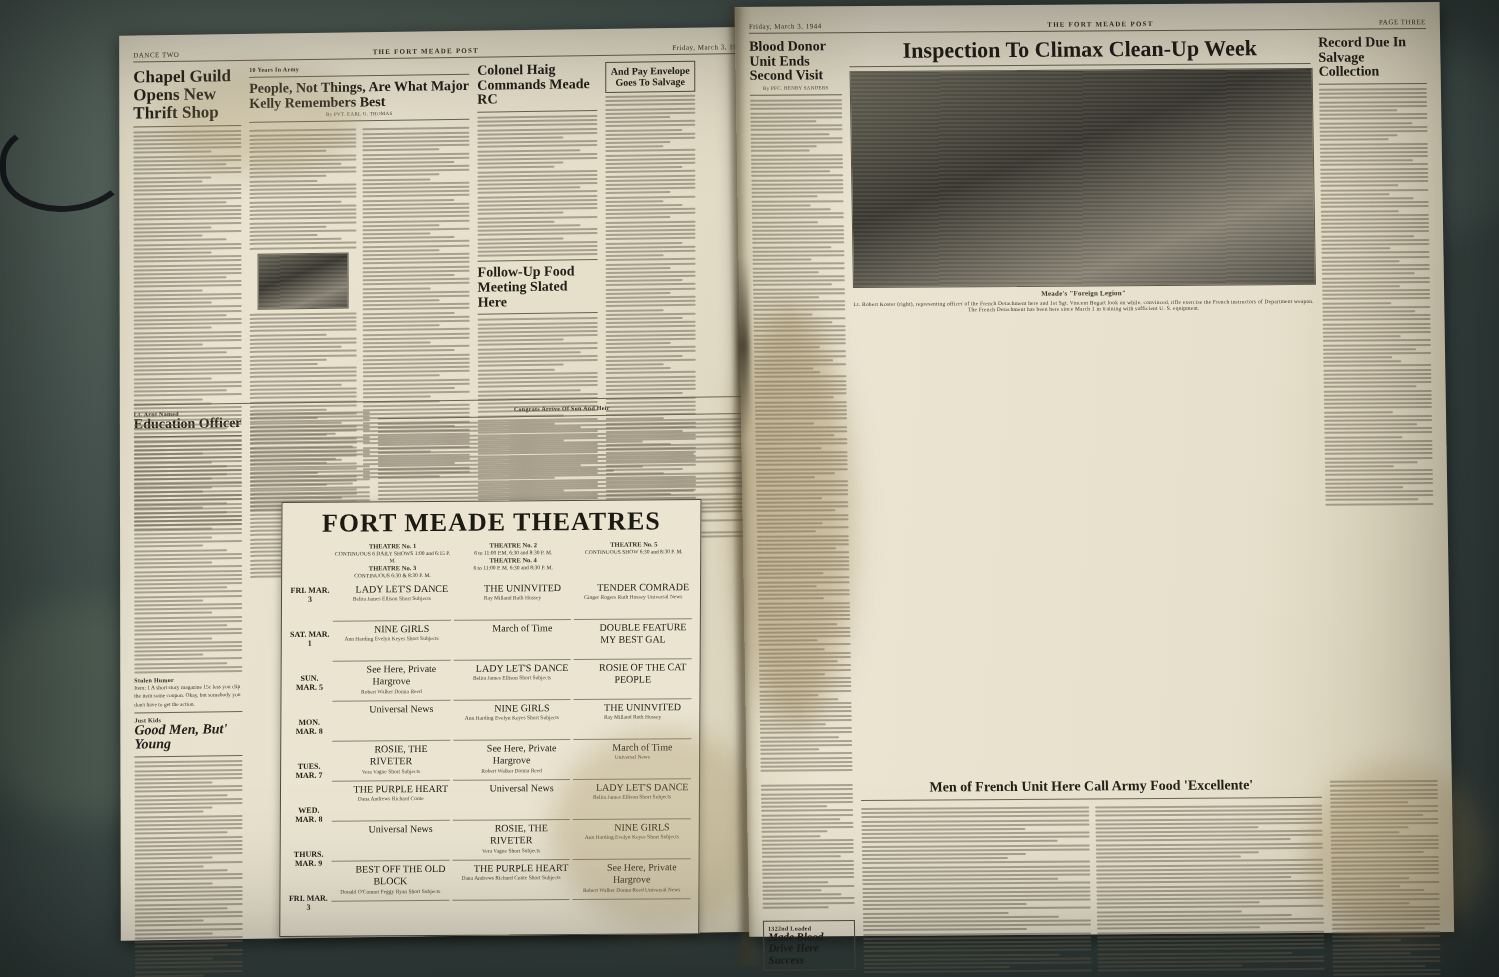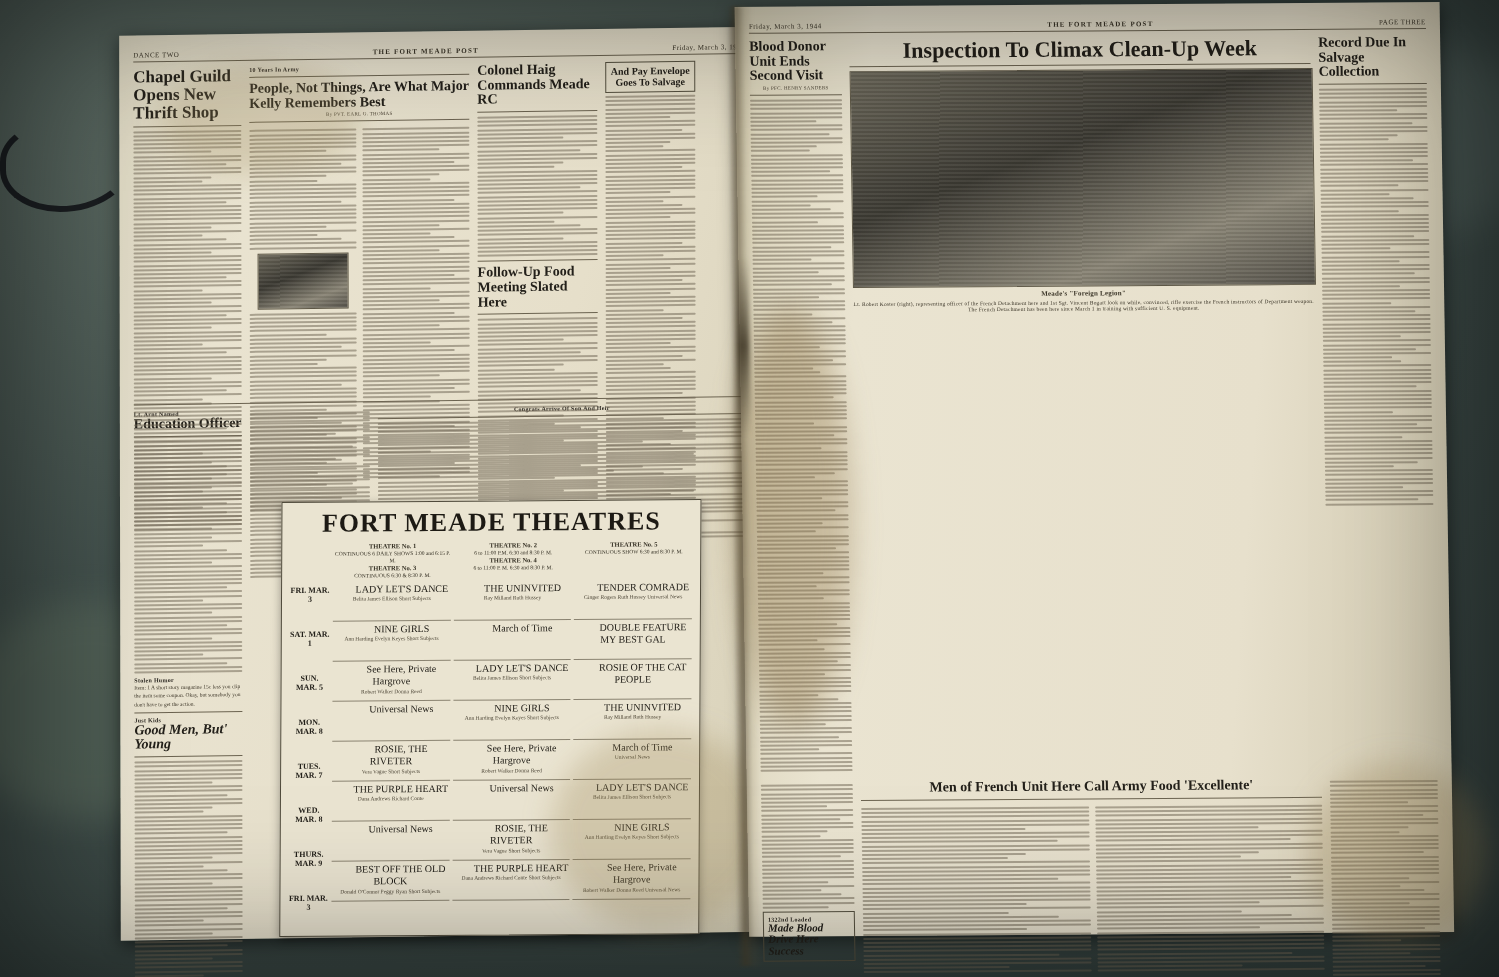--- a/index.html
+++ b/index.html
@@ -1241,21 +1241,21 @@
                 <i></i>
                 <i></i>
                 <i></i>
                 <i></i>
                 <i></i>
                 <i></i>
                 <i></i>
                 <i></i>
                 <i></i>
             </div>
-            <div class="boxed" style="margin-top:3px;">
+            <div class="boxed" style="margin-top:12px;">
               <div class="tinyhead" style="text-align:left;">1322nd Loaded</div>
               <div class="hl sm boxital">Made Blood Drive Here Success</div>
             </div>
           </div>
           <div class="col" style="flex:1;">
             <div class="hl med" style="text-align:center;">Men of French Unit Here Call Army Food 'Excellente'</div>
             <div class="rule"></div>
             <div style="display:flex;gap:6px;">
               <div style="flex:1;" class="bt">
                 <i></i>

